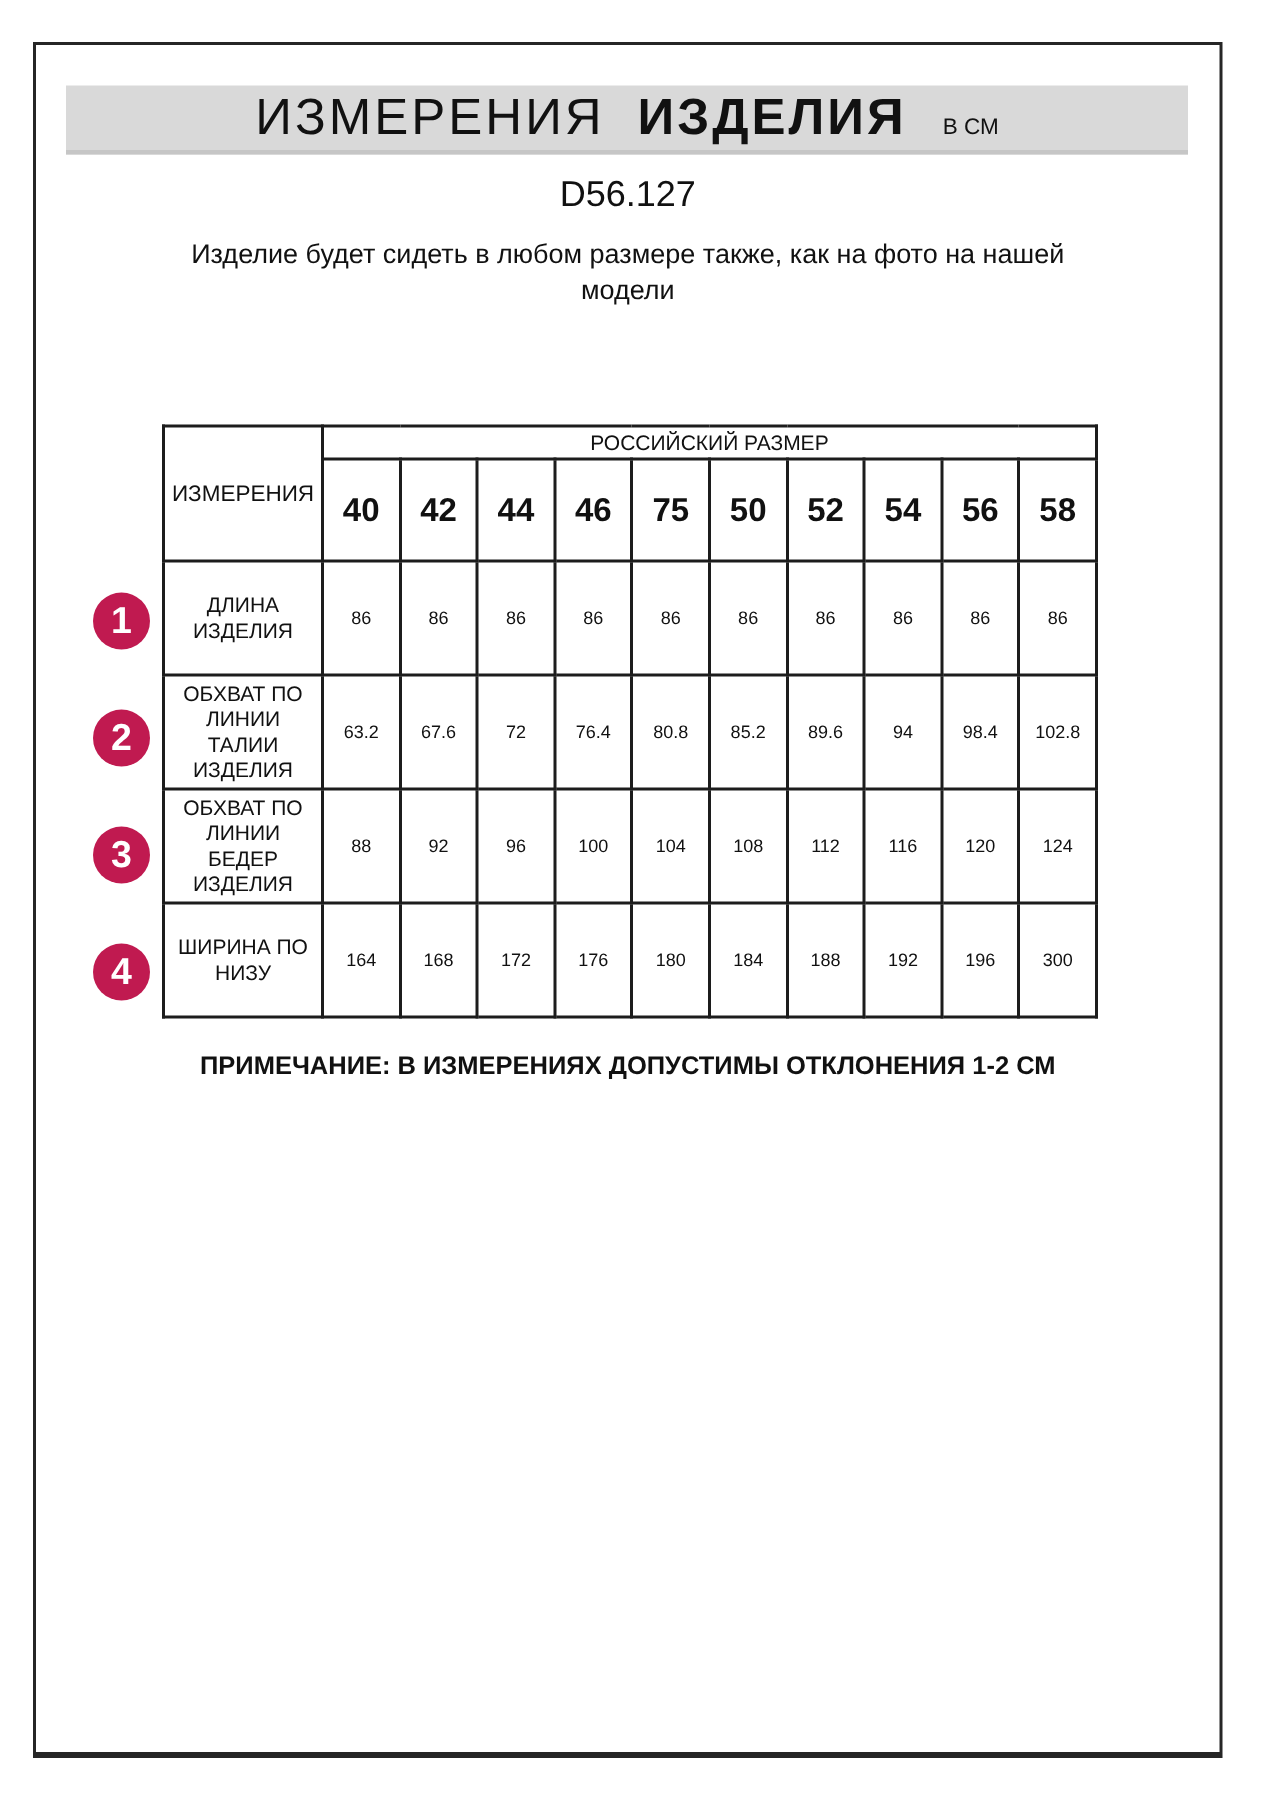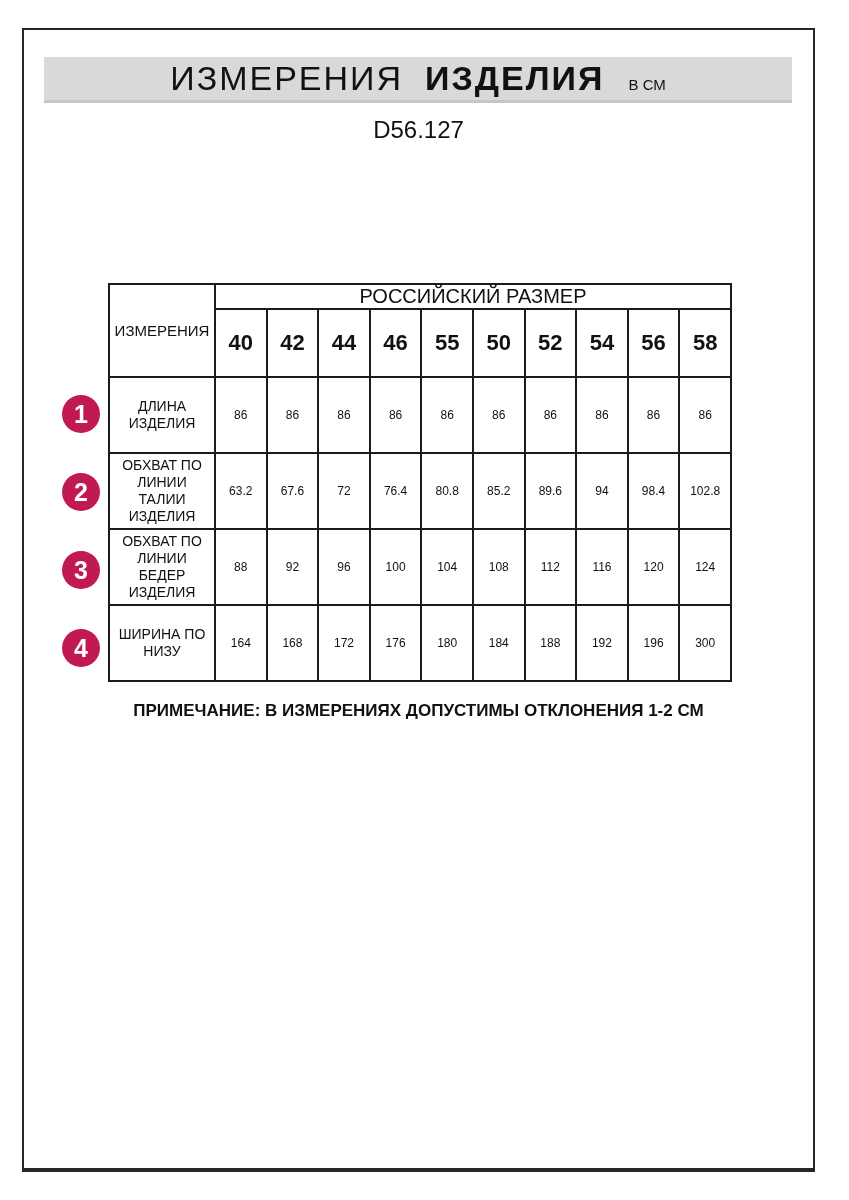--- a/index.html
+++ b/index.html
@@ -87,21 +87,21 @@
     background: #fff;
   }
   .corner-h {
     width: 104px;
     font-size: 15px;
     font-weight: normal;
     padding: 0 6px;
   }
   .group-h {
     height: 20px;
-    font-size: 20px;
+    font-size: 14px;
     font-weight: normal;
   }
   .size-h {
     height: 66px;
     font-size: 22px;
     font-weight: bold;
   }
   .size-col { width: 51.6px; }
   td.label-cell {
     font-size: 14px;
@@ -143,20 +143,21 @@
 <div class="page-frame" id="page-frame">
 
   <div class="title-band">
     <span class="title-main">ИЗМЕРЕНИЯ</span>
     <span class="title-bold">ИЗДЕЛИЯ</span>
     <span class="title-unit">В СМ</span>
   </div>
 
   <div class="product-code">D56.127</div>
 
+  <div class="subtitle">Изделие будет сидеть в любом размере также, как на фото на нашей модели</div>
 
   <table class="size-table">
     <colgroup id="size-cols">
         <col style="width: 104px;">
         <col class="size-col">
         <col class="size-col">
         <col class="size-col">
         <col class="size-col">
         <col class="size-col">
         <col class="size-col">
@@ -168,21 +169,21 @@
     <thead>
       <tr>
         <th rowspan="2" class="corner-h">ИЗМЕРЕНИЯ</th>
         <th colspan="10" class="group-h">РОССИЙСКИЙ РАЗМЕР</th>
       </tr>
       <tr id="size-row">
           <th class="size-h">40</th>
           <th class="size-h">42</th>
           <th class="size-h">44</th>
           <th class="size-h">46</th>
-          <th class="size-h">55</th>
+          <th class="size-h">75</th>
           <th class="size-h">50</th>
           <th class="size-h">52</th>
           <th class="size-h">54</th>
           <th class="size-h">56</th>
           <th class="size-h">58</th>
         </tr>
     </thead>
     <tbody id="table-body">
         <tr>
           <td class="label-cell">ДЛИНА ИЗДЕЛИЯ</td>

